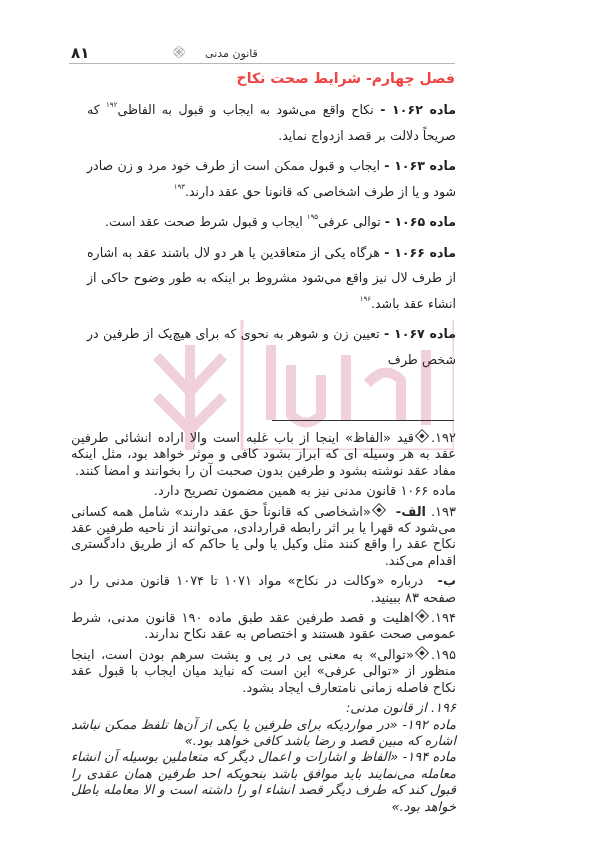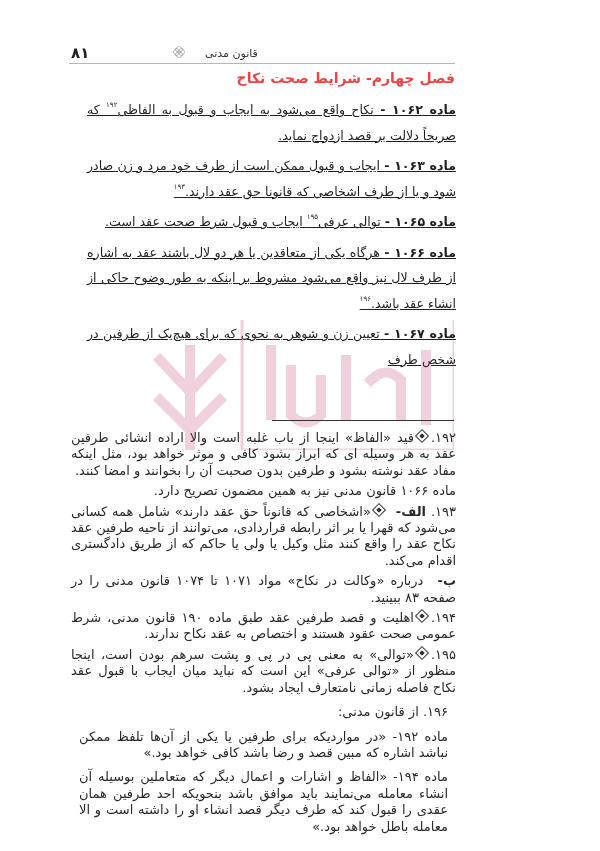--- a/index.html
+++ b/index.html
@@ -8,29 +8,29 @@
   .page { position:absolute; left:0; top:0; width:581px; height:851px; }
   .header { position:absolute; left:69px; top:44px; width:386px; height:20px; direction:ltr; }
   .pgnum { position:absolute; left:2px; top:0; font-size:15px; font-weight:bold; color:#222; }
   .orn { position:absolute; left:104px; top:2px; width:12px; height:12px; }
   .book { position:absolute; left:136px; top:3px; font-size:11px; color:#333; direction:rtl; }
   .hrule { position:absolute; left:69px; top:63px; width:386px; height:1px; background:#b7b7b7; }
   .chapter { position:absolute; left:69px; top:70px; width:386px; text-align:right; direction:rtl;
              font-size:14px; font-weight:bold; color:#ef4444; }
   .body { position:absolute; left:71px; top:97px; width:385px; direction:rtl; text-align:justify;
           font-size:12.6px; line-height:25.5px; color:#1f1f1f; }
-  .article { margin:0 0 5px 16px;text-decoration:underline; }
+  .article { margin:0 0 5px 16px; }
   .art-label { font-weight:bold; }
   sup { font-size:7px; vertical-align:7px; line-height:0; }
   .watermark { position:absolute; left:146px; top:320px; width:308px; height:130px; opacity:0.22; }
   .fnrule { position:absolute; left:272px; top:420px; width:182px; height:1px; background:#333; }
   .footnotes { position:absolute; left:71px; top:430px; width:385px; direction:rtl; text-align:justify;
                font-size:13px; line-height:16.4px; color:#2a2a2a; }
   .fn { margin:0 0 4px 0; }
-  .fn-plain { margin:8px; }
+  .fn-plain { margin:0;font-style:italic; }
   .dmd { display:inline-block; width:8px; height:8px; border:1px solid #333; transform:rotate(45deg);
          margin:0 4px 0 3px; position:relative; top:-1px; }
   .dmd::after { content:""; position:absolute; left:2px; top:2px; width:4px; height:4px; background:#333; border-radius:1px; }
   .fn-num { font-weight:normal; }
   .bold { font-weight:bold;margin-left:8px; }
 </style>
 </head>
 <body>
 
 <div class="page">

